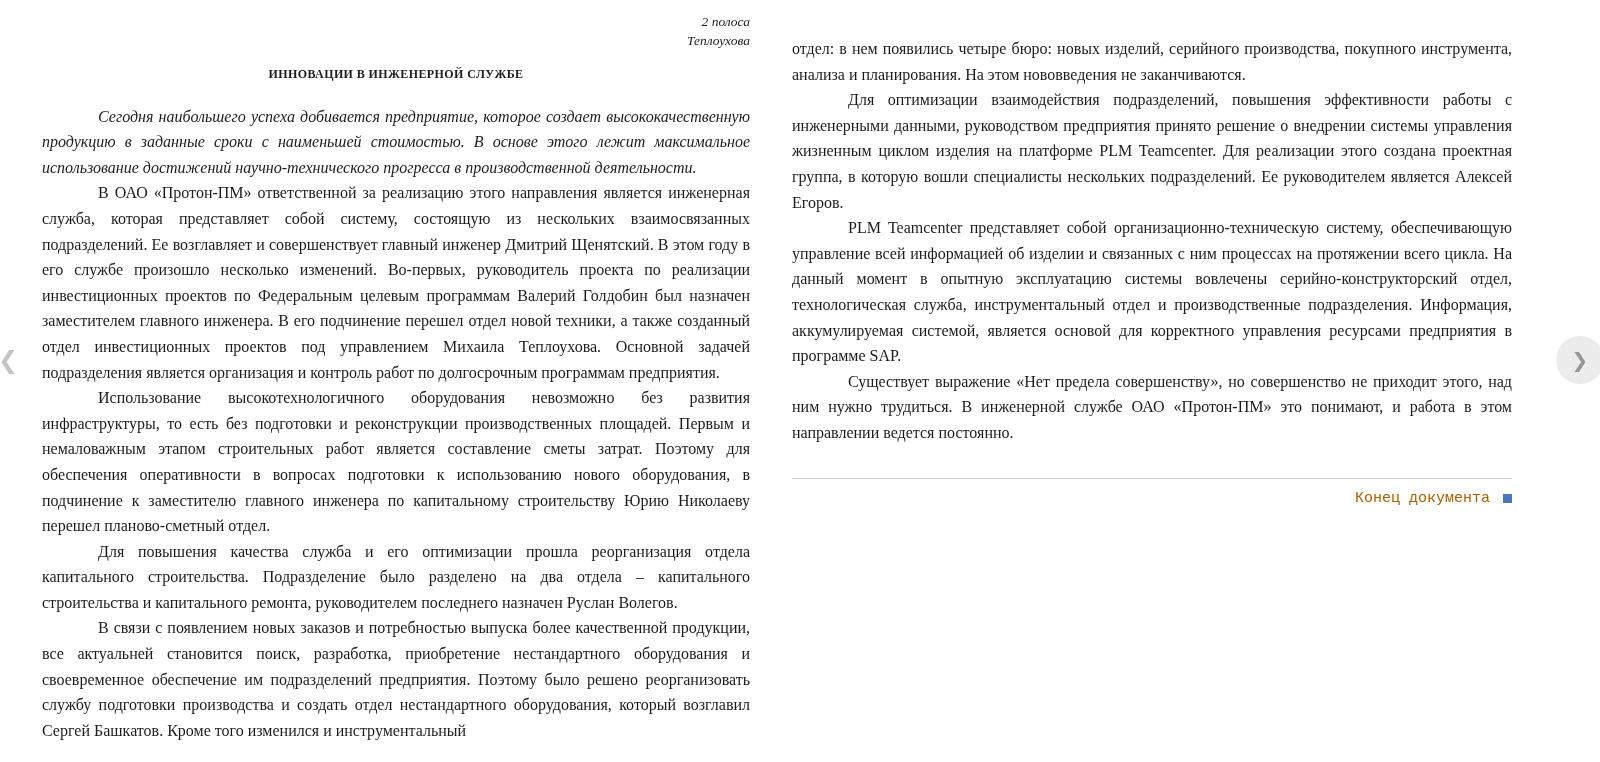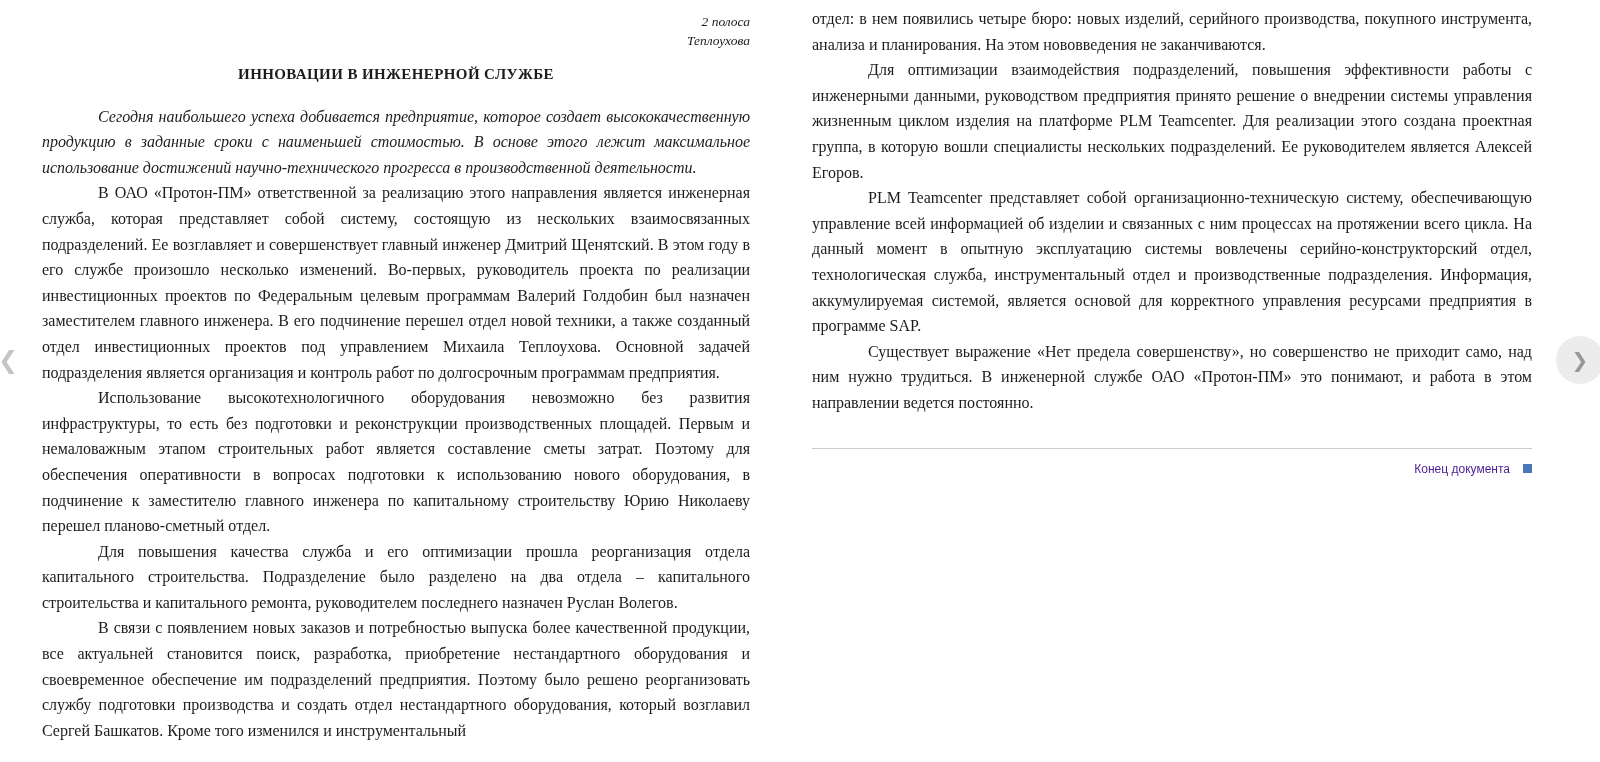--- a/index.html
+++ b/index.html
@@ -16,32 +16,32 @@
     background: #ffffff;
   }
   .col {
     position: absolute;
     top: 0;
     text-align: justify;
     font-size: 16px;
     line-height: 25.6px;
   }
   .col-left  { left: 42px;  width: 708px; }
-  .col-right { left: 812px; width: 720px; padding-top: 6px; }
+  .col-right { left: 792px; width: 720px; padding-top: 6px; margin-top: 30px; }
   .meta {
     text-align: right;
     font-style: italic;
     font-size: 13.5px;
     line-height: 19px;
     padding-top: 12px;
   }
   .title {
     text-align: center;
     font-weight: bold;
-    font-size: 15px;
+    font-size: 12px;
     letter-spacing: 0.4px;
     margin: 12px 0 14px 0;
   }
   .col p {
     text-indent: 56px;
     margin: 0;
   }
   .col p.lead { font-style: italic; margin-top: 16px; }
   .col p.continuation { text-indent: 0; }
   .end-block { margin-top: 32px; }
@@ -49,23 +49,23 @@
     border: none;
     border-top: 1px solid #cccccc;
     height: 0;
   }
   .end-label-row {
     text-align: right;
     margin-top: 12px;
     line-height: 14px;
   }
   .end-label {
-    color: #4c1d95;
-    font-family: Liberation Sans, sans-serif;
-    font-size: 12px;
+    color: #a16207;
+    font-family: Liberation Mono, monospace;
+    font-size: 15px;
     vertical-align: middle;
   }
   .end-square {
     display: inline-block;
     width: 9px; height: 9px;
     background: #4a77b5;
     margin-left: 9px;
     vertical-align: middle;
   }
   .nav-btn {
@@ -107,21 +107,21 @@
     <p>В ОАО «Протон-ПМ» ответственной за реализацию этого направления является инженерная служба, которая представляет собой систему, состоящую из нескольких взаимосвязанных подразделений. Ее возглавляет и совершенствует главный инженер Дмитрий Щенятский. В этом году в его службе произошло несколько изменений. Во-первых, руководитель проекта по реализации инвестиционных проектов по Федеральным целевым программам Валерий Голдобин был назначен заместителем главного инженера. В его подчинение перешел отдел новой техники, а также созданный отдел инвестиционных проектов под управлением Михаила Теплоухова. Основной задачей подразделения является организация и контроль работ по долгосрочным программам предприятия.</p>
     <p>Использование высокотехнологичного оборудования невозможно без развития инфраструктуры, то есть без подготовки и реконструкции производственных площадей. Первым и немаловажным этапом строительных работ является составление сметы затрат. Поэтому для обеспечения оперативности в вопросах подготовки к использованию нового оборудования, в подчинение к заместителю главного инженера по капитальному строительству Юрию Николаеву перешел планово-сметный отдел.</p>
     <p>Для повышения качества служба и его оптимизации прошла реорганизация отдела капитального строительства. Подразделение было разделено на два отдела – капитального строительства и капитального ремонта, руководителем последнего назначен Руслан Волегов.</p>
     <p>В связи с появлением новых заказов и потребностью выпуска более качественной продукции, все актуальней становится поиск, разработка, приобретение нестандартного оборудования и своевременное обеспечение им подразделений предприятия. Поэтому было решено реорганизовать службу подготовки производства и создать отдел нестандартного оборудования, который возглавил Сергей Башкатов. Кроме того изменился и инструментальный</p>
   </div>
 
   <div class="col col-right">
     <p class="continuation">отдел: в нем появились четыре бюро: новых изделий, серийного производства, покупного инструмента, анализа и планирования. На этом нововведения не заканчиваются.</p>
     <p>Для оптимизации взаимодействия подразделений, повышения эффективности работы с инженерными данными, руководством предприятия принято решение о внедрении системы управления жизненным циклом изделия на платформе PLM Teamcenter. Для реализации этого создана проектная группа, в которую вошли специалисты нескольких подразделений. Ее руководителем является Алексей Егоров.</p>
     <p>PLM Teamcenter представляет собой организационно-техническую систему, обеспечивающую управление всей информацией об изделии и связанных с ним процессах на протяжении всего цикла. На данный момент в опытную эксплуатацию системы вовлечены серийно-конструкторский отдел, технологическая служба, инструментальный отдел и производственные подразделения. Информация, аккумулируемая системой, является основой для корректного управления ресурсами предприятия в программе SAP.</p>
-    <p>Существует выражение «Нет предела совершенству», но совершенство не приходит само, над ним нужно трудиться. В инженерной службе ОАО «Протон-ПМ» это понимают, и работа в этом направлении ведется постоянно.</p>
+    <p>Существует выражение «Нет предела совершенству», но совершенство не приходит этого, над ним нужно трудиться. В инженерной службе ОАО «Протон-ПМ» это понимают, и работа в этом направлении ведется постоянно.</p>
 
     <div class="end-block">
       <hr class="end-rule">
       <div class="end-label-row">
         <span class="end-label">Конец документа</span>
         <span class="end-square"></span>
       </div>
     </div>
   </div>
 

